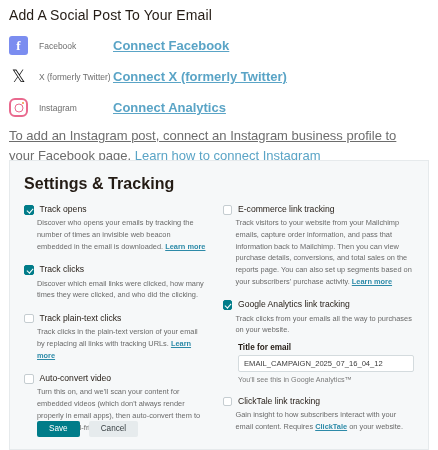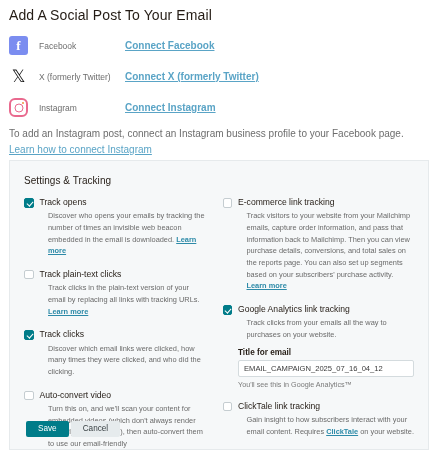--- a/index.html
+++ b/index.html
@@ -57,48 +57,48 @@
     width: 2px; height: 2px; border-radius: 50%;
     background: #f0923f;
   }
   .social-name {
     font-size: 8.5px;
     color: #6d6d6d;
     min-width: 74px;
     white-space: nowrap;
   }
   .social-link {
-    font-size: 10px;
+    font-size: 13px;
     color: #5aa4c6;
     font-weight: 600;
     white-space: nowrap;
-    margin-left: 12px;
   }
   .social-note {
-    font-size: 10px;
+    font-size: 13px;
     color: #6d6d6d;
     line-height: 1.55;
     margin-top: 4px;
     max-width: 412px;
+    text-decoration: underline;
   }
   .social-note a { color: #5aa4c6; text-decoration: underline; }
 
   
   .settings-panel {
     position: absolute;
     left: 9px; right: 9px;
     top: 160px;
     bottom: 0;
     background: #f6f8f9;
     border: 1px solid #e6eaec;
     padding: 14px 14px 0 14px;
   }
   .panel-title {
-    font-size: 10px;
-    font-weight: 400;
+    font-size: 16px;
+    font-weight: 700;
     color: #241c15;
     margin-bottom: 11px;
     letter-spacing: .05px;
   }
   .cols { display: flex; gap: 16px; }
   .col { width: 194px; }
   .col-right { width: 196px; }
 
   .opt { margin-bottom: 12px; }
   .opt-head { display: flex; align-items: flex-start; }
@@ -128,21 +128,21 @@
   .opt-label {
     font-size: 8.6px;
     color: #241c15;
     line-height: 1.25;
   }
   .opt-desc {
     font-size: 7.4px;
     color: #6a6a6a;
     line-height: 1.58;
     margin-top: 2.5px;
-    margin-left: 24px;
+    margin-left: 13px;
   }
   .opt-desc a, .inline-link {
     color: #2d8aa8;
     text-decoration: underline;
     font-weight: 600;
   }
 
   
   .field-block { margin-left: 15.5px; margin-top: 7px; }
   .field-label {
@@ -163,24 +163,24 @@
   }
   .field-help {
     font-size: 7.2px;
     color: #7a7a7a;
     margin-top: 3px;
   }
 
   
   .btn-row {
     position: absolute;
-    left: 16px;
+    left: 27px;
     bottom: 12px;
     display: flex;
-    gap: 2px;
+    gap: 9px;
   }
   .btn {
     font-family: "Liberation Sans", sans-serif;
     font-size: 8.2px;
     border: none;
     border-radius: 2px;
     height: 16px;
     padding: 0 12px;
     cursor: pointer;
     line-height: 16px;
@@ -204,21 +204,21 @@
 
     <div class="social-row">
       <span class="social-icon x-icon">𝕏</span>
       <span class="social-name">X (formerly Twitter)</span>
       <a href="#" class="social-link">Connect X (formerly Twitter)</a>
     </div>
 
     <div class="social-row">
       <span class="social-icon ig-icon"></span>
       <span class="social-name">Instagram</span>
-      <a href="#" class="social-link">Connect Instagram</a>
+      <a href="#" class="social-link">Connect Analytics</a>
     </div>
 
     <div class="social-note">
       <span>To add an Instagram post, connect an Instagram business profile to your Facebook page. </span><a href="#">Learn how to connect Instagram</a>
     </div>
   </div>
 
   <div class="settings-panel">
     <div class="panel-title">Settings &amp; Tracking</div>
 
@@ -229,32 +229,32 @@
         <div class="opt">
           <div class="opt-head">
             <span class="cb checked"></span>
             <span class="opt-label">Track opens</span>
           </div>
           <div class="opt-desc"><span>Discover who opens your emails by tracking the number of times an invisible web beacon embedded in the email is downloaded. </span><a href="#">Learn more</a></div>
         </div>
 
         <div class="opt">
           <div class="opt-head">
+            <span class="cb checked"></span>
+            <span class="opt-label">Track clicks</span>
+          </div>
+          <div class="opt-desc"><span>Discover which email links were clicked, how many times they were clicked, and who did the clicking.</span></div>
+        </div>
+
+        <div class="opt">
+          <div class="opt-head">
             <span class="cb"></span>
             <span class="opt-label">Track plain-text clicks</span>
           </div>
           <div class="opt-desc"><span>Track clicks in the plain-text version of your email by replacing all links with tracking URLs. </span><a href="#">Learn more</a></div>
-        </div>
-
-        <div class="opt">
-          <div class="opt-head">
-            <span class="cb checked"></span>
-            <span class="opt-label">Track clicks</span>
-          </div>
-          <div class="opt-desc"><span>Discover which email links were clicked, how many times they were clicked, and who did the clicking.</span></div>
         </div>
 
 
         <div class="opt">
           <div class="opt-head">
             <span class="cb"></span>
             <span class="opt-label">Auto-convert video</span>
           </div>
           <div class="opt-desc"><span>Turn this on, and we'll scan your content for embedded videos (which don't always render properly in email apps), then auto-convert them to use our email-friendly </span></div>
         </div>

